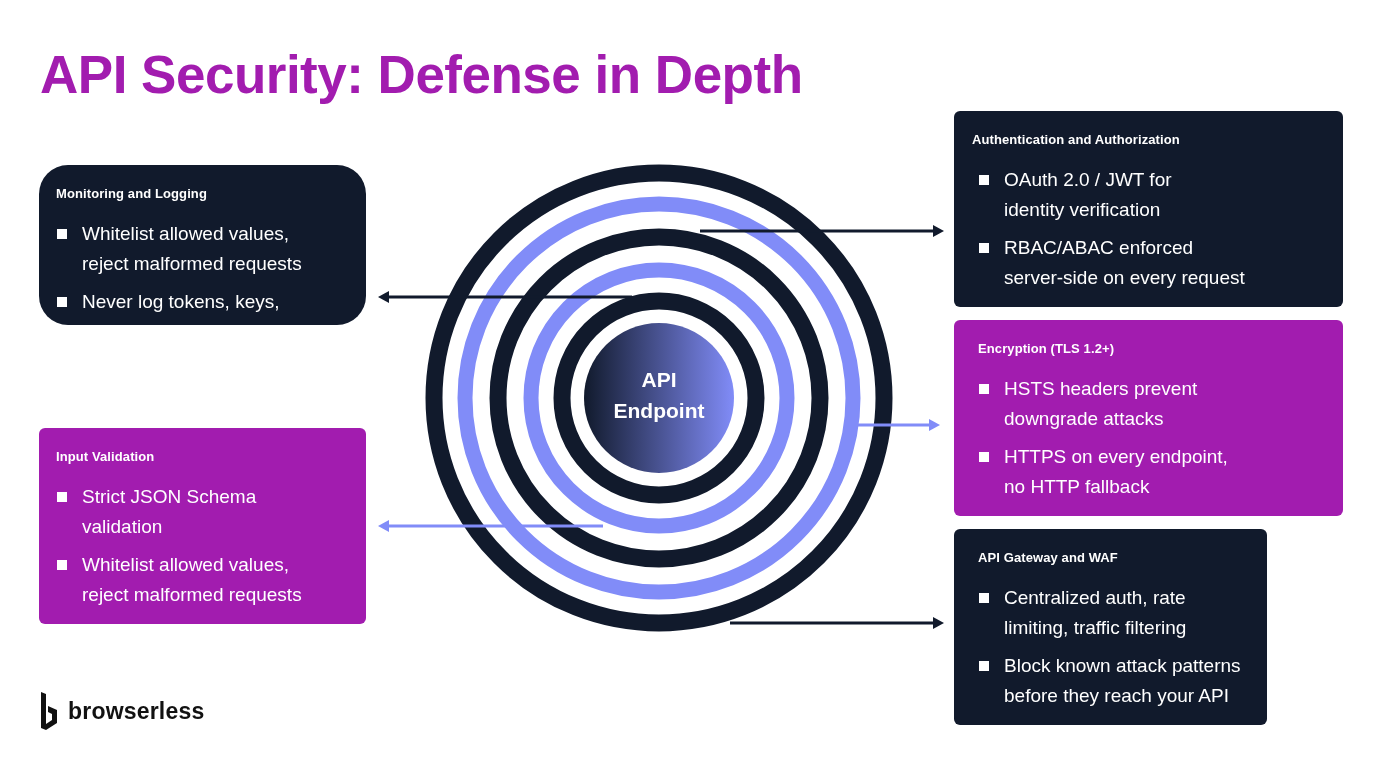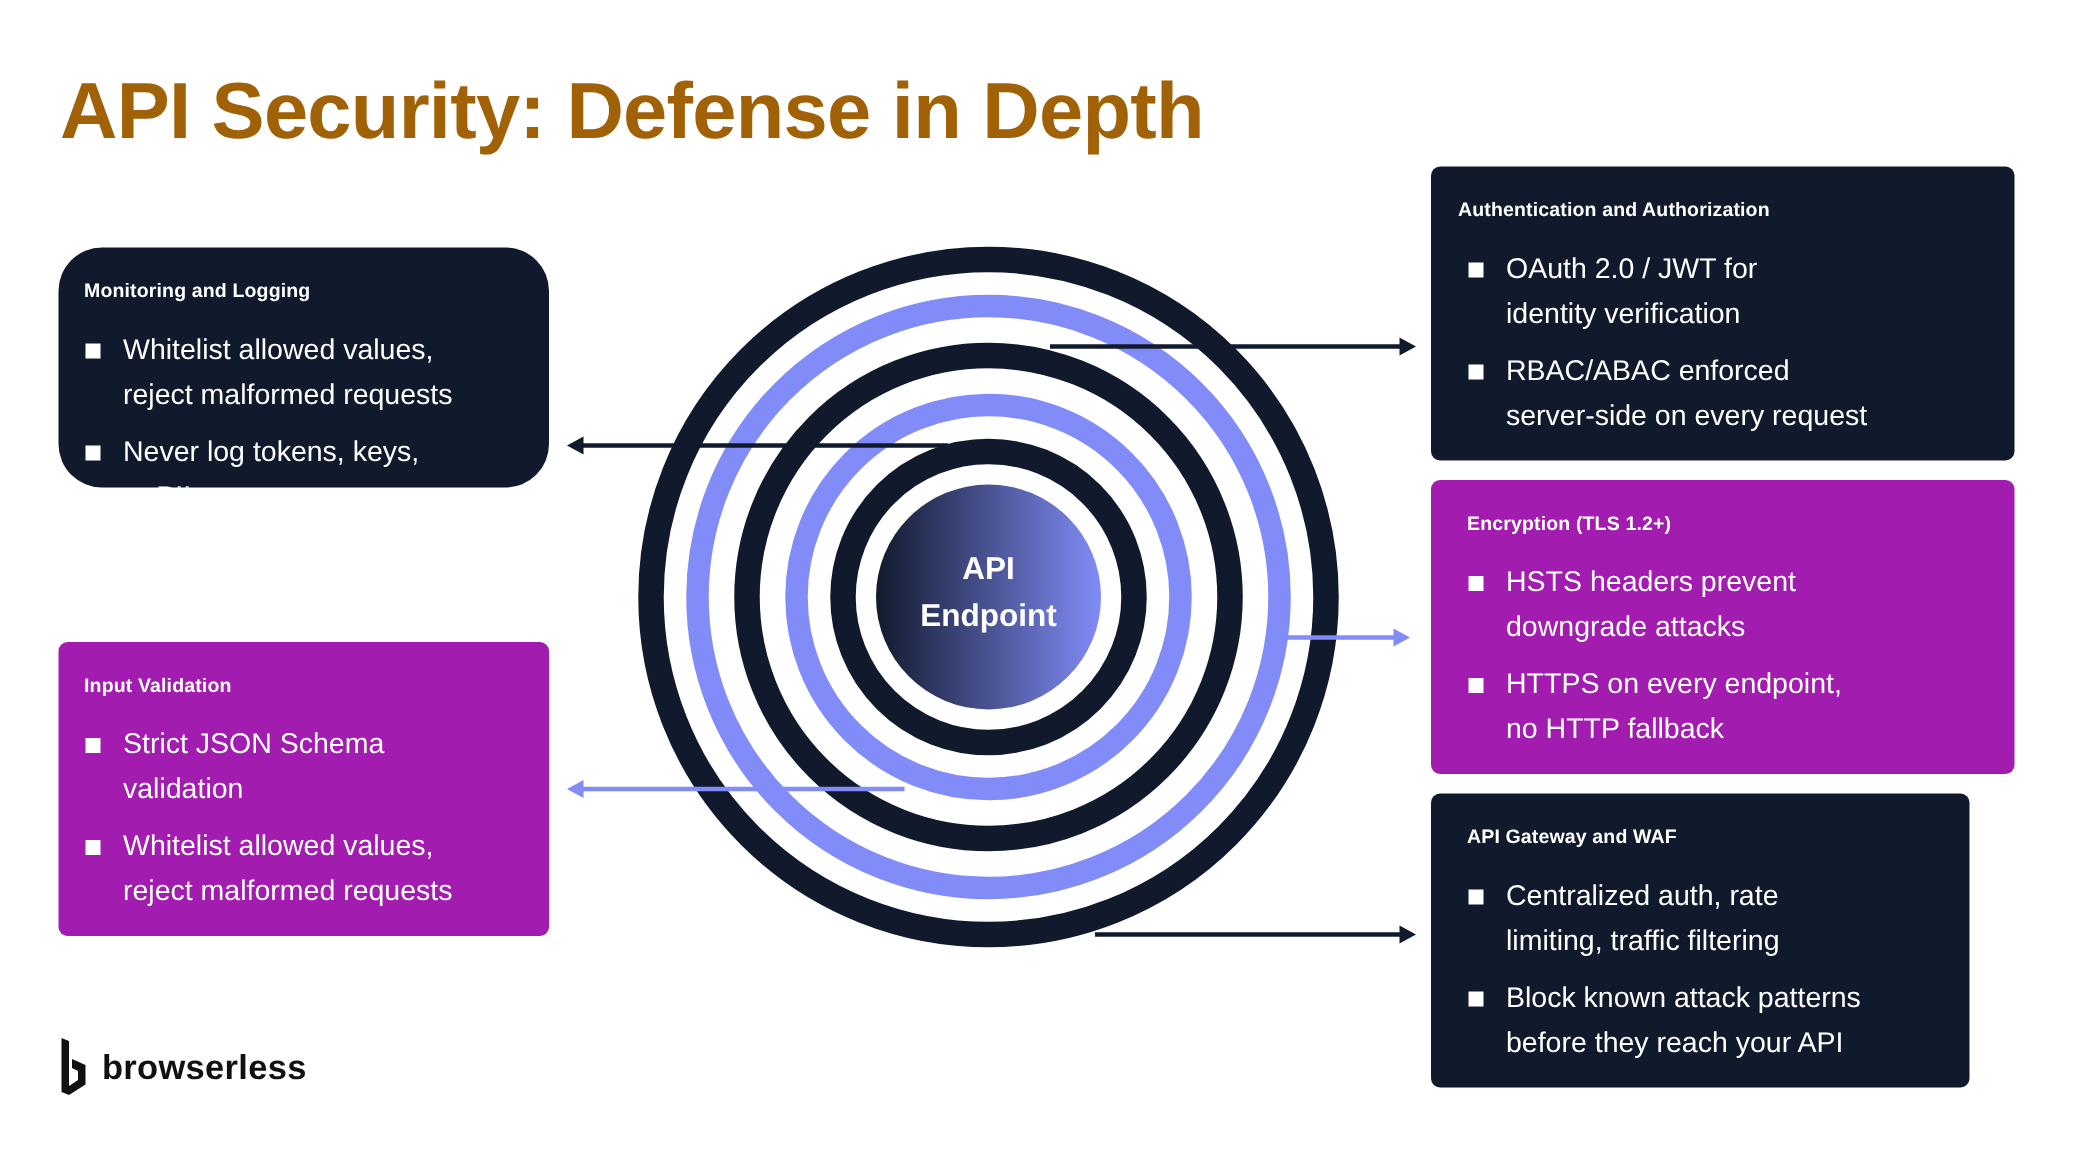--- a/index.html
+++ b/index.html
@@ -5,21 +5,21 @@
   html, body { margin: 0; padding: 0; }
   body {
     width: 1382px; height: 770px; position: relative; overflow: hidden;
     background: #ffffff;
     font-family: "Liberation Sans", "DejaVu Sans", sans-serif;
     color: #111a2c;
   }
   .title {
     position: absolute; left: 40px; top: 40px;
     font-size: 53px; font-weight: 700; letter-spacing: -0.5px;
-    color: #a16207; line-height: 70px; margin: 0;
+    color: #a21caf; line-height: 70px; margin: 0;
   }
   .card {
     position: absolute; border-radius: 6px; box-sizing: border-box;
     padding: 16px 16px 16px 17px; color: #ffffff;
   }
   .card.dark { background: #111a2c; }
   .card.light { background: #a21caf; }
   .card h2 {
     margin: 0 0 12px 0; font-size: 13px; font-weight: 700; line-height: 26px;
     letter-spacing: 0.1px;
@@ -31,21 +31,21 @@
   }
   .card li:last-child { margin-bottom: 0; }
   .bullet {
     position: absolute; left: 1px; top: 10px; width: 10px; height: 10px;
     background: #ffffff;
   }
   #card-monitoring { left: 39px; top: 165px; width: 327px; height: 160px; border-radius: 29px; }
   #card-input { left: 39px; top: 428px; width: 327px; height: 196px; }
   #card-auth { left: 954px; top: 111px; width: 389px; height: 196px; padding-left: 18px; }
   #card-encryption { left: 954px; top: 320px; width: 389px; height: 196px; padding-left: 24px; }
-  #card-gateway { left: 954px; top: 529px; width: 359px; height: 196px; padding-left: 24px; }
+  #card-gateway { left: 954px; top: 529px; width: 313px; height: 196px; padding-left: 24px; }
   #card-auth ul, #card-encryption ul, #card-gateway ul { padding-left: 6px; }
   #card-auth ul { padding-left: 6px; }
   #card-encryption ul, #card-gateway ul { padding-left: 0; }
 
   svg.diagram { position: absolute; left: 0; top: 0; }
   .core-label {
     position: absolute; left: 584px; top: 364px; width: 150px; text-align: center;
     color: #ffffff; font-size: 21px; font-weight: 700; line-height: 31px;
   }
   .logo {

